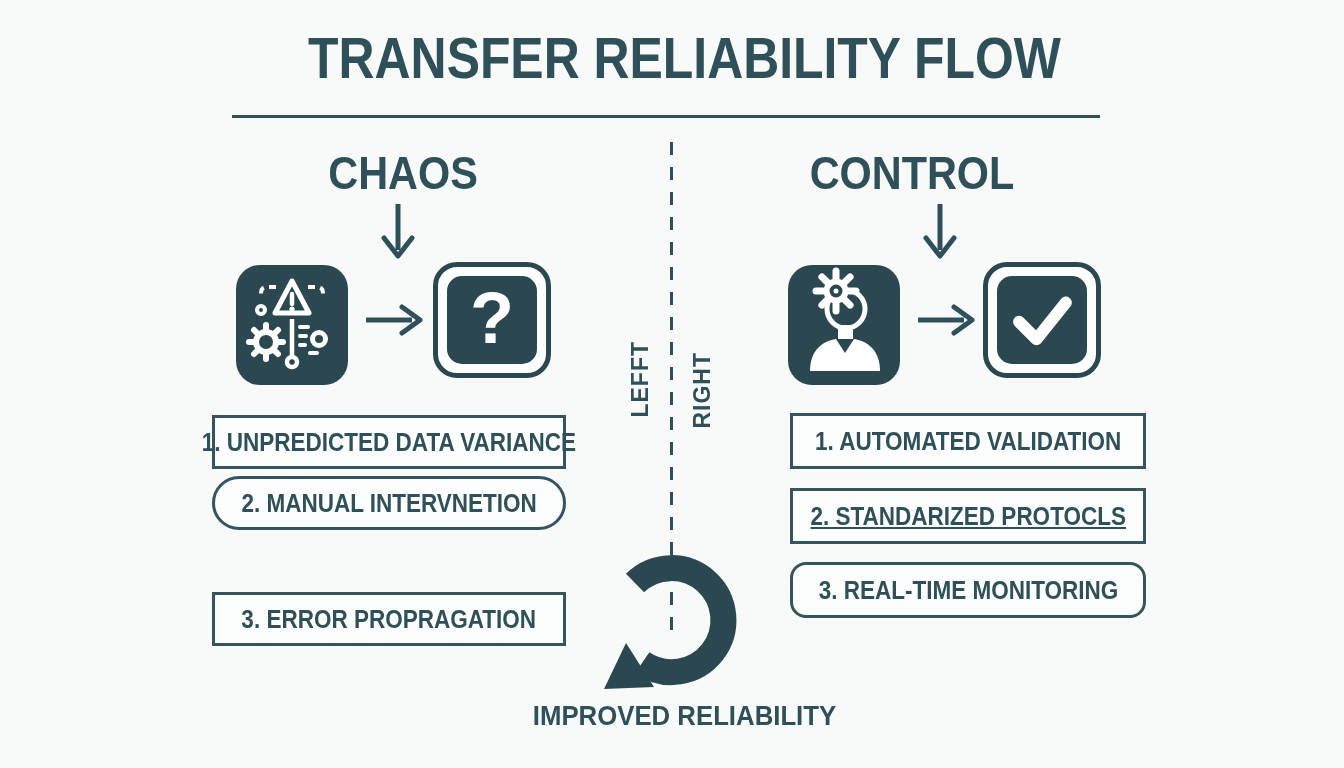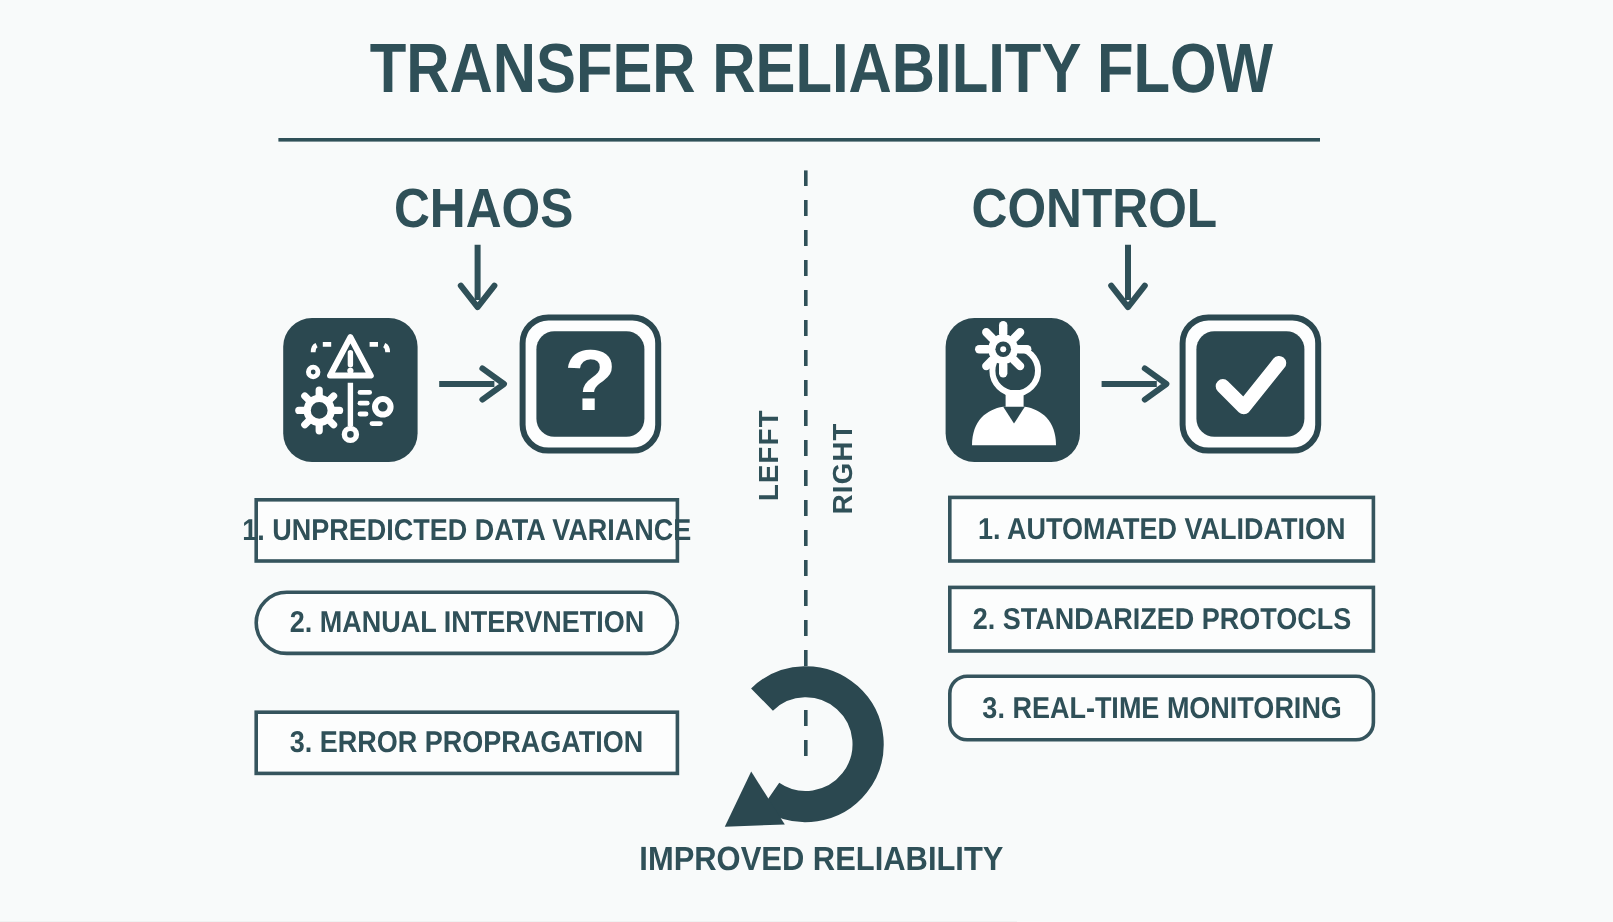--- a/index.html
+++ b/index.html
@@ -62,22 +62,22 @@
   .list-box{
     position:absolute;border:3px solid var(--box-border);background:#fcfdfd;
     display:flex;align-items:center;justify-content:center;text-align:center;
   }
   .list-box span{
     font-size:25px;font-weight:bold;white-space:nowrap;
     transform:scaleX(0.9);transform-origin:center;
   }
   .lb-l{left:212px;width:348px;height:48px;}
   .lb-r{left:772px;width:350px;height:50px;margin-left:18px;}
-  .lb-l1{top:415px;} .lb-l2{top:492px;border-radius:27px;} .lb-l3{top:592px;}
-  .lb-r1{top:413px;} .lb-r2{top:488px;} .lb-r3{top:562px;border-radius:16px;}
+  .lb-l1{top:415px;} .lb-l2{top:476px;border-radius:27px;} .lb-l3{top:592px;}
+  .lb-r1{top:413px;} .lb-r2{top:488px;text-decoration:underline;} .lb-r3{top:562px;border-radius:16px;}
   .cycle-arrow{position:absolute;left:592px;top:545px;z-index:2;}
   .footer-label{
     position:absolute;left:0;right:0;top:700px;text-align:center;
     font-size:28px;font-weight:bold;white-space:nowrap;
     transform:scaleX(0.92);transform-origin:center;
   }
   svg{display:block;}
 </style>
 </head>
 <body>

